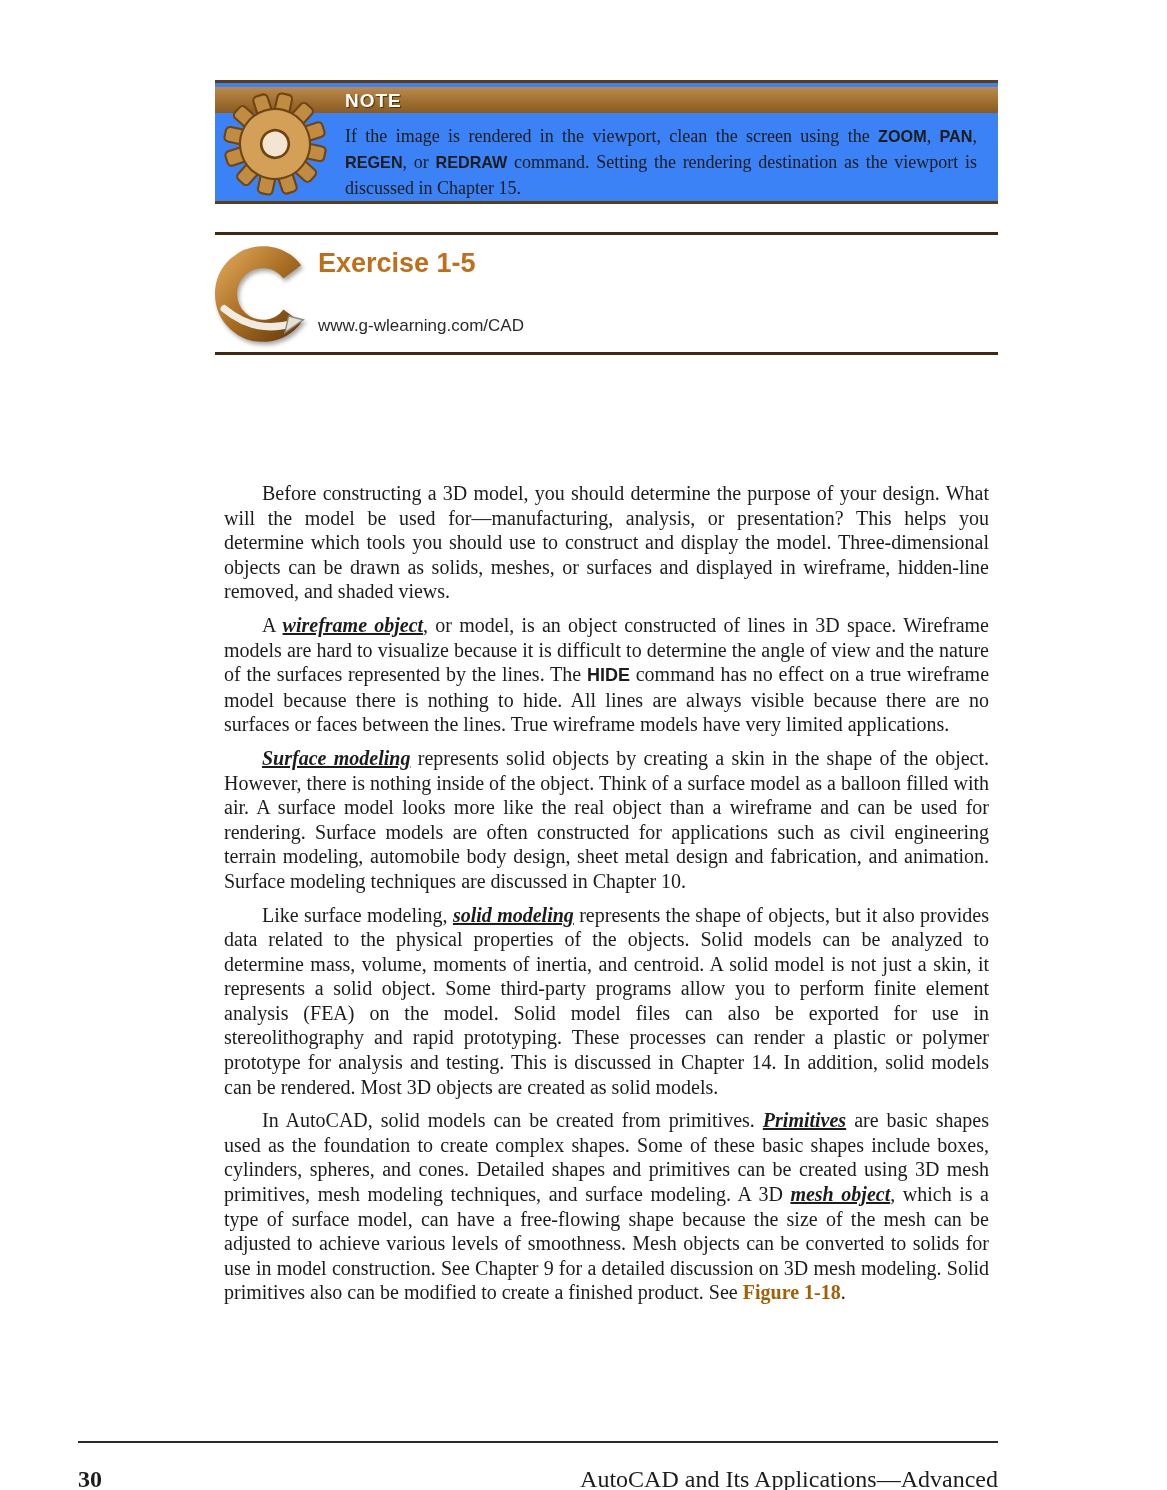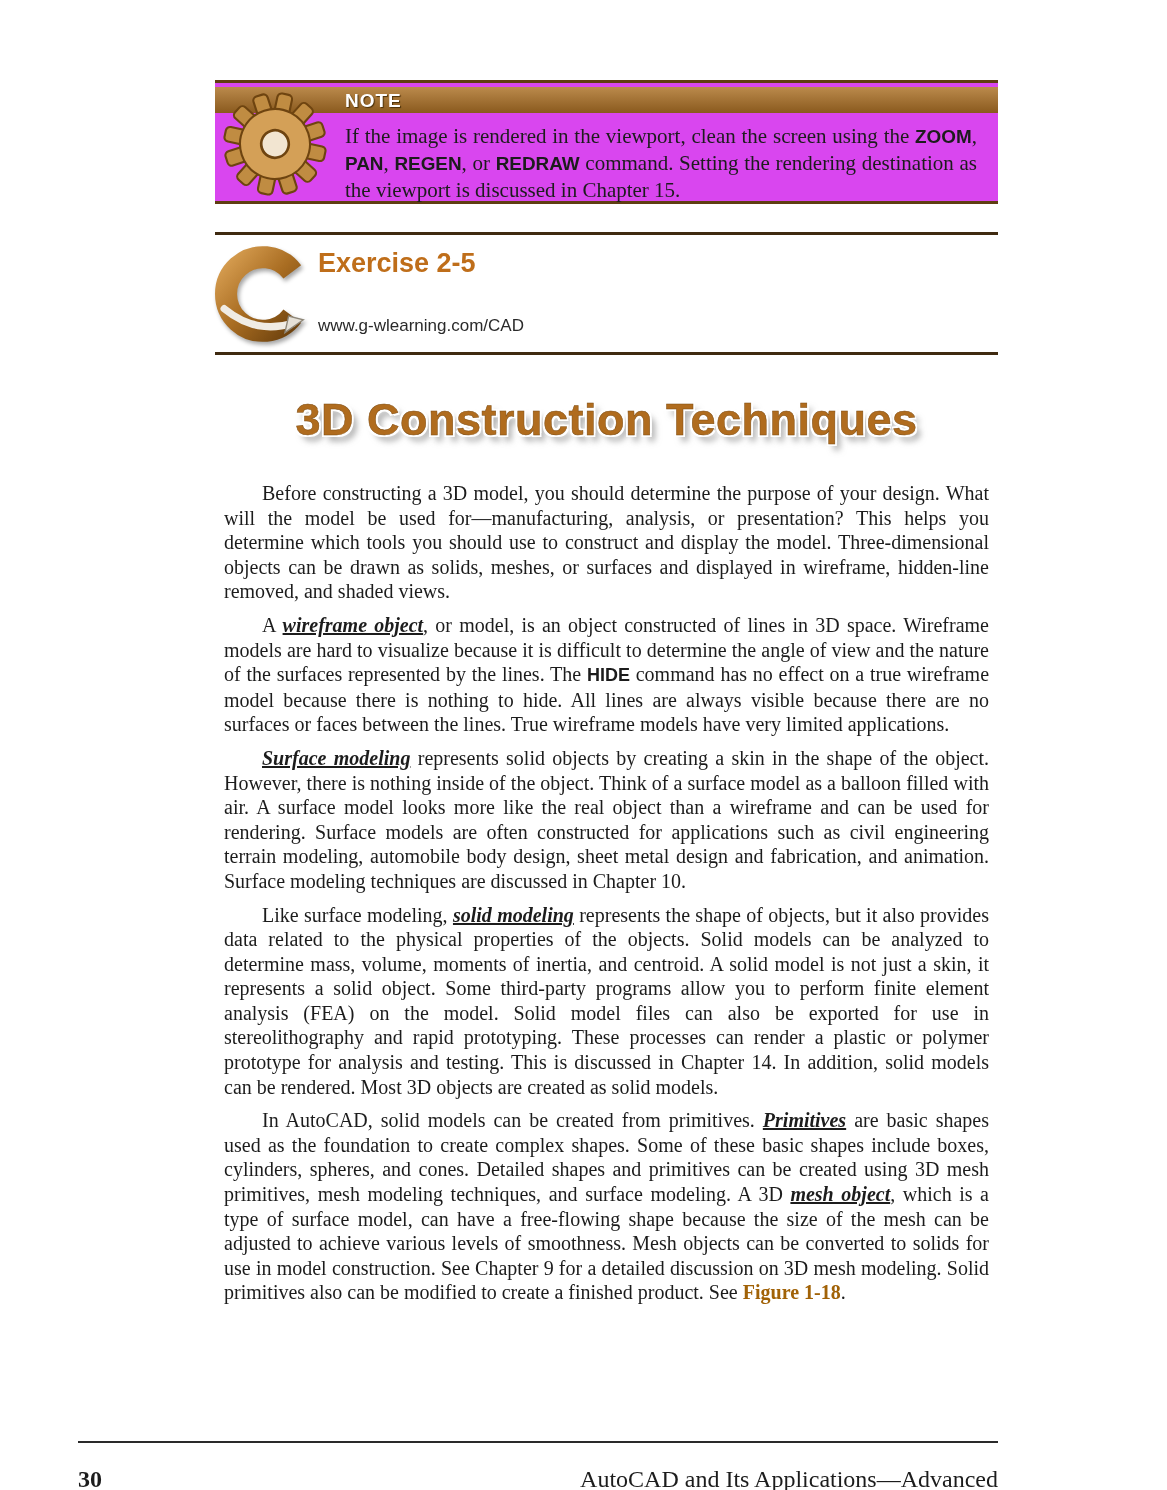--- a/index.html
+++ b/index.html
@@ -8,38 +8,38 @@
     background: #ffffff;
     font-family: "Liberation Serif", serif;
     color: #1c1c1c;
   }
   .page { position: relative; width: 1167px; height: 1490px; overflow: hidden; background: #fff; }
 
   
   .note-box {
     position: absolute; left: 215px; top: 80px; width: 783px; height: 124px;
     box-sizing: border-box;
-    background: #d946ef;
+    background: #3b82f6;
     border-top: 3px solid #5f3d12;
     border-bottom: 3px solid #5f3d12;
   }
   .note-bar {
     position: absolute; left: 0; top: 4px; right: 0; height: 26px;
     background: linear-gradient(to bottom, #bb8a4c, #8a5a1e);
   }
   .note-label {
     position: absolute; left: 130px; top: 7px;
     font-family: "Liberation Sans", sans-serif;
     font-weight: bold; font-size: 19px; letter-spacing: 1px;
     color: #ffffff; text-shadow: 1px 1px 1px #4a2f08;
   }
   .note-gear { position: absolute; left: 6px; top: 8px; width: 108px; height: 106px; overflow: visible; }
   .note-body {
     position: absolute; left: 130px; top: 40px; width: 632px;
-    font-size: 21px; line-height: 26px; text-align: justify;
+    font-size: 18px; line-height: 26px; text-align: justify;
   }
 
   
   .run-cmd { font-family: "Liberation Sans", sans-serif; font-weight: bold; font-size: 0.9em; }
   .run-bi  { font-weight: bold; font-style: italic; text-decoration: underline; }
   .run-figref { font-weight: bold; color: #a16207; }
 
   
   .exercise {
     position: absolute; left: 215px; top: 232px; width: 783px; height: 117px;
@@ -122,25 +122,24 @@
         <linearGradient id="cgrad" x1="0" y1="0" x2="1" y2="1">
           <stop offset="0" stop-color="#d89f52"></stop>
           <stop offset="0.5" stop-color="#a96d22"></stop>
           <stop offset="1" stop-color="#6f430e"></stop>
         </linearGradient>
       </defs>
       <path d="M84 26 A40 40 0 1 0 84 74" fill="none" stroke="url(#cgrad)" stroke-width="24"></path>
       <path d="M10 66 Q44 94 84 82" fill="none" stroke="#f0ece4" stroke-width="8" stroke-linecap="round"></path>
       <path d="M96 78 L76 92 L80 74 Z" fill="#e5e0d6" stroke="#8d8678" stroke-width="1.5"></path>
     </svg>
-    <div class="exercise-heading">Exercise 2-5</div>
+    <div class="exercise-heading">Exercise 1-5</div>
     <div class="exercise-url">www.g-wlearning.com/CAD</div>
   </div>
 
-  <h1 class="article-title">3D Construction Techniques</h1>
 
   <div class="article-body">
     <p><span>Before constructing a 3D model, you should determine the purpose of your design. What will the model be used for—manufacturing, analysis, or presentation? This helps you determine which tools you should use to construct and display the model. Three-dimensional objects can be drawn as solids, meshes, or surfaces and displayed in wireframe, hidden-line removed, and shaded views.</span></p>
     <p><span>A </span><span class="run-bi">wireframe object</span><span>, or model, is an object constructed of lines in 3D space. Wireframe models are hard to visualize because it is difficult to determine the angle of view and the nature of the surfaces represented by the lines. The </span><span class="run-cmd">HIDE</span><span> command has no effect on a true wireframe model because there is nothing to hide. All lines are always visible because there are no surfaces or faces between the lines. True wireframe models have very limited applications.</span></p>
     <p><span class="run-bi">Surface modeling</span><span> represents solid objects by creating a skin in the shape of the object. However, there is nothing inside of the object. Think of a surface model as a balloon filled with air. A surface model looks more like the real object than a wireframe and can be used for rendering. Surface models are often constructed for applications such as civil engineering terrain modeling, automobile body design, sheet metal design and fabrication, and animation. Surface modeling techniques are discussed in Chapter 10.</span></p>
     <p><span>Like surface modeling, </span><span class="run-bi">solid modeling</span><span> represents the shape of objects, but it also provides data related to the physical properties of the objects. Solid models can be analyzed to determine mass, volume, moments of inertia, and centroid. A solid model is not just a skin, it represents a solid object. Some third-party programs allow you to perform finite element analysis (FEA) on the model. Solid model files can also be exported for use in stereolithography and rapid prototyping. These processes can render a plastic or polymer prototype for analysis and testing. This is discussed in Chapter 14. In addition, solid models can be rendered. Most 3D objects are created as solid models.</span></p>
     <p><span>In AutoCAD, solid models can be created from primitives. </span><span class="run-bi">Primitives</span><span> are basic shapes used as the foundation to create complex shapes. Some of these basic shapes include boxes, cylinders, spheres, and cones. Detailed shapes and primitives can be created using 3D mesh primitives, mesh modeling techniques, and surface modeling. A 3D </span><span class="run-bi">mesh object</span><span>, which is a type of surface model, can have a free-flowing shape because the size of the mesh can be adjusted to achieve various levels of smoothness. Mesh objects can be converted to solids for use in model construction. See Chapter 9 for a detailed discussion on 3D mesh modeling. Solid primitives also can be modified to create a finished product. See </span><span class="run-figref">Figure 1-18</span><span>.</span></p>
   </div>
 
   <div class="page-footer">

